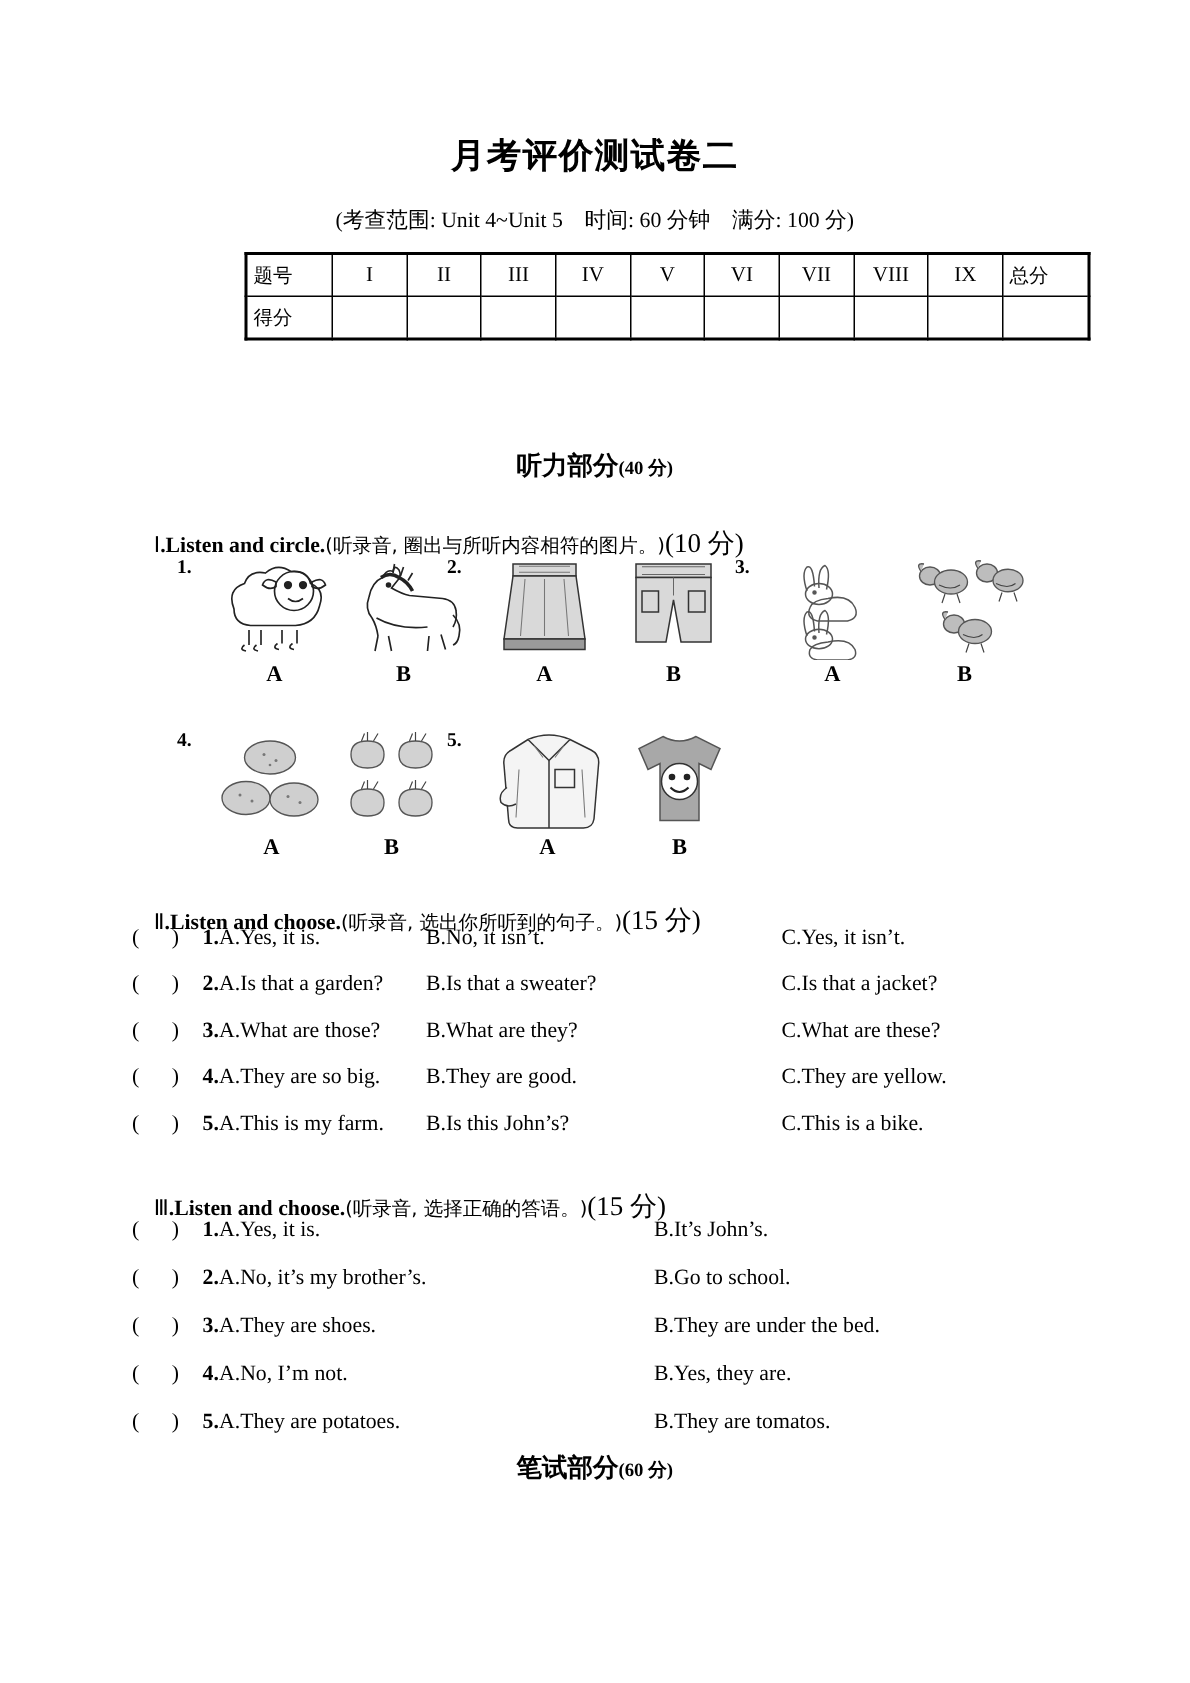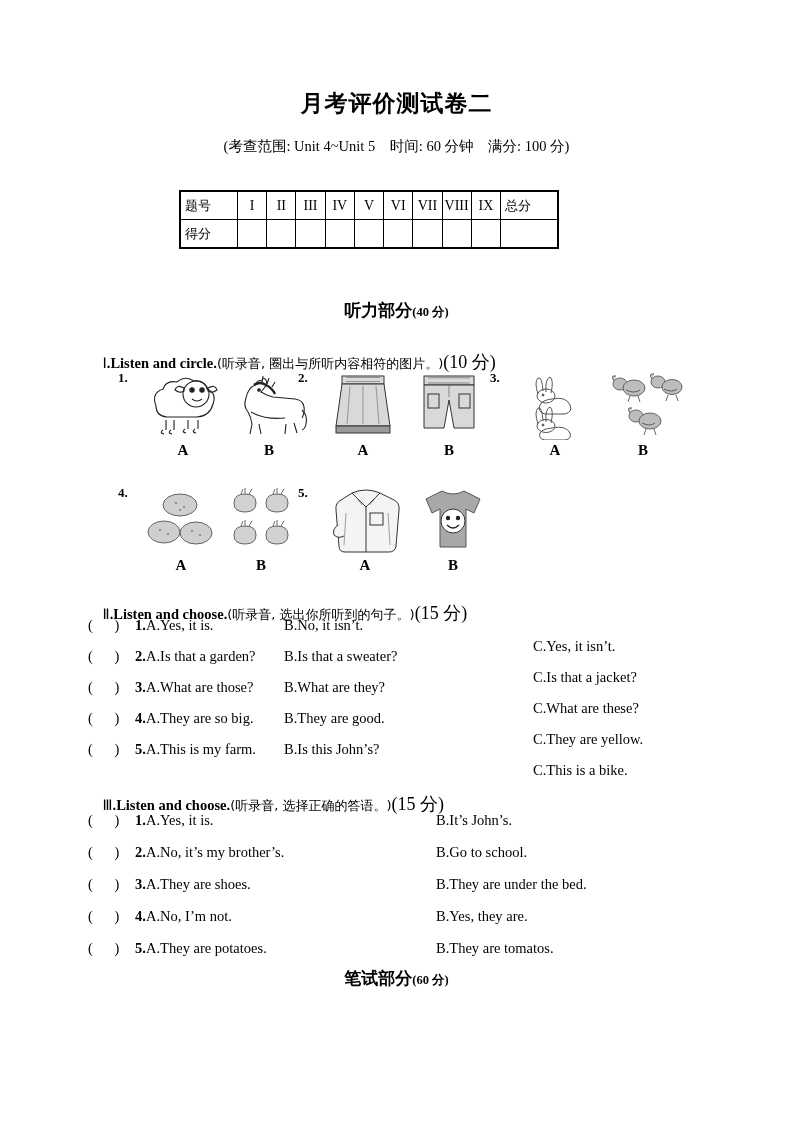--- a/index.html
+++ b/index.html
@@ -39,26 +39,25 @@
     width: 793px;
     text-align: center;
     font-size: 14.5px;
     white-space: pre;
   }
 
   
   .score-table {
     position: absolute;
     left: 163px;
-    top: 190px;
-    width: 380px;
+    top: 168px;
+    width: 564px;
     border-collapse: collapse;
     border: 2.5px solid #000;
     table-layout: fixed;
-    margin-left: 16px;
   }
   .score-table td {
     border: 1px solid #000;
     height: 27px;
     text-align: center;
     vertical-align: middle;
     font-size: 14px;
     padding: 0;
   }
   .score-table td.label {
@@ -144,21 +143,21 @@
     white-space: pre;
   }
   .q-num {
     position: absolute;
     left: 47px; top: 0;
     font-weight: bold;
   }
   .q-opt { position: absolute; top: 0; white-space: nowrap; }
   .opt-a3 { left: 58px; }
   .opt-b3 { left: 196px; }
-  .opt-c3 { left: 445px; margin-top: 21px; }
+  .opt-c3 { left: 433px; }
   .opt-a2 { left: 58px; }
   .opt-b2 { left: 348px; }
 </style>
 </head>
 <body>
 
 <div class="page">
 
   <div class="doc-title">月考评价测试卷二</div>
   <div class="doc-subtitle">(考查范围: Unit 4~Unit 5    时间: 60 分钟    满分: 100 分)</div>

